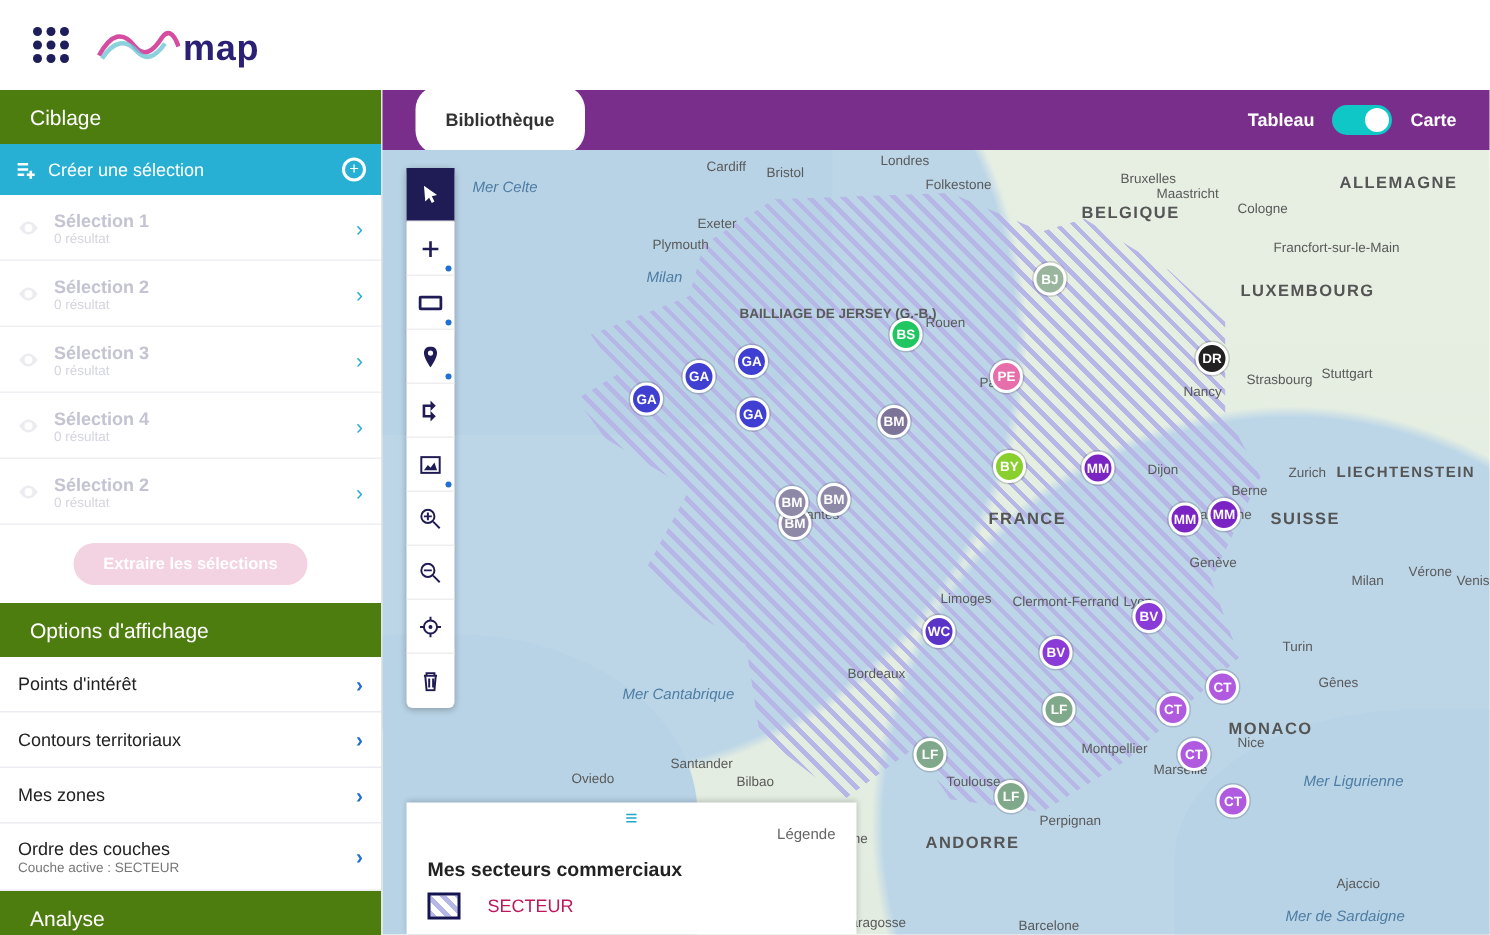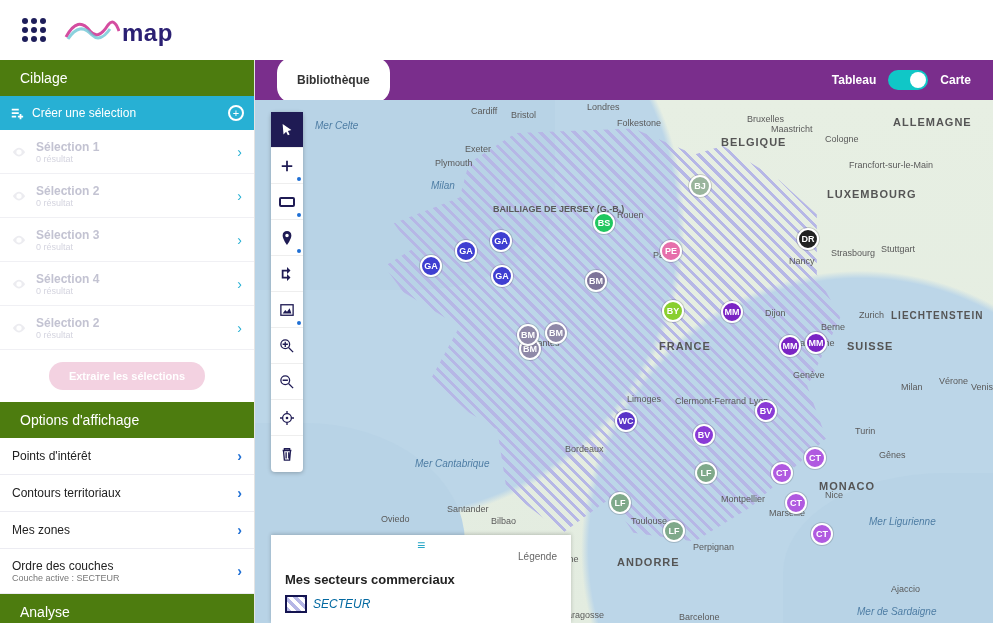--- a/index.html
+++ b/index.html
@@ -75,21 +75,21 @@
   .tool.active{background:#1f1b54;color:#fff;}
   .tool:last-child{border-bottom:none;}
   .tool.hasdot::after{content:"";position:absolute;right:2px;bottom:2px;width:4px;height:4px;border-radius:50%;background:#1f6fd4;}
   .tool{position:relative;}
 
   
   .legend{position:absolute;left:16px;bottom:0;width:300px;background:#fff;box-shadow:0 -1px 4px rgba(0,0,0,.2);padding:6px 14px 10px;}
   .legend .handle{width:100%;text-align:center;color:#29a7c7;font-size:14px;line-height:8px;}
   .legend .lg-title{text-align:right;font-size:10px;color:#666;margin-top:2px;}
   .legend .lg-h{font-size:13px;font-weight:700;color:#222;margin:10px 0 8px;}
-  .legend .lg-row{display:flex;align-items:center;gap:6px;font-size:12px;color:#0369a1;font-style:italic;}
+  .legend .lg-row{display:flex;align-items:center;gap:18px;font-size:12px;color:#be185d;}
   .swatch{width:22px;height:18px;border:2px solid #141450;
           background:repeating-linear-gradient(45deg,#b6b7e6 0 3px,transparent 3px 7px);}
 </style>
 </head>
 <body>
 
 <div class="topbar">
   <div class="apps-grid">
     <span></span>
       <span></span>

